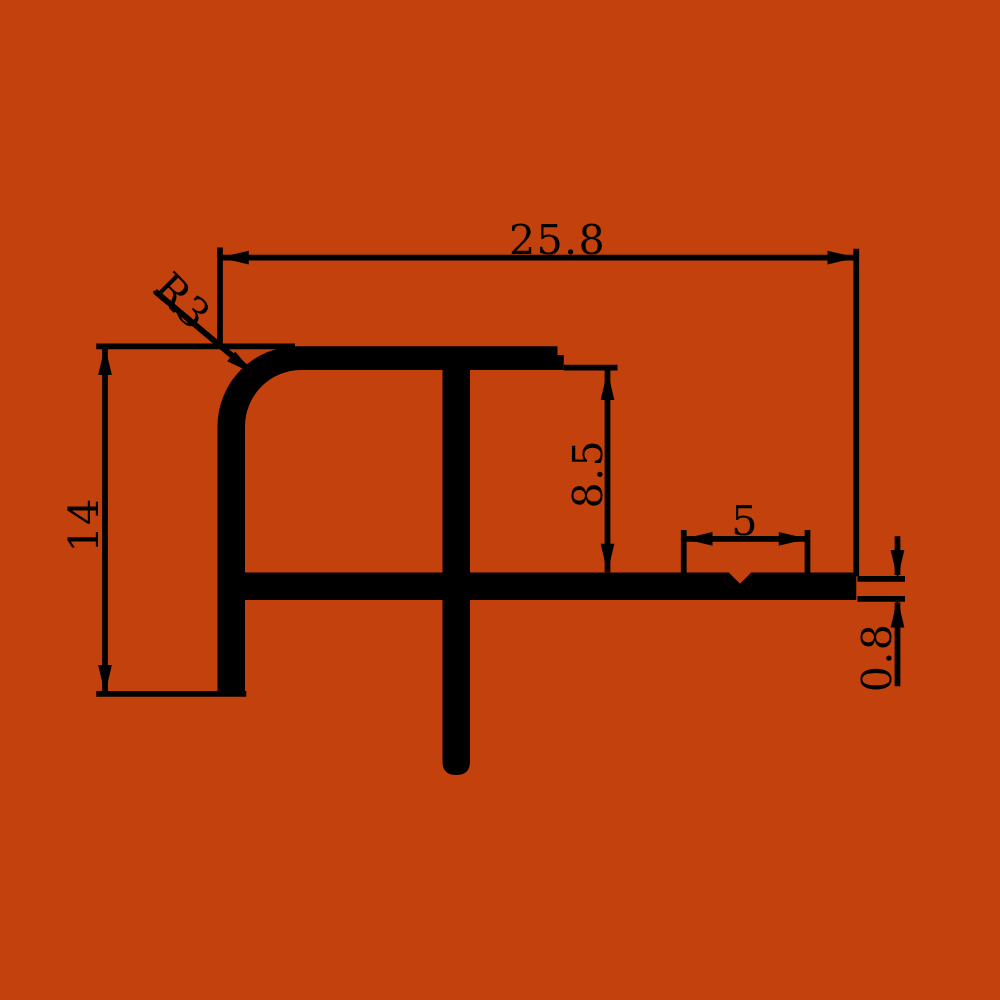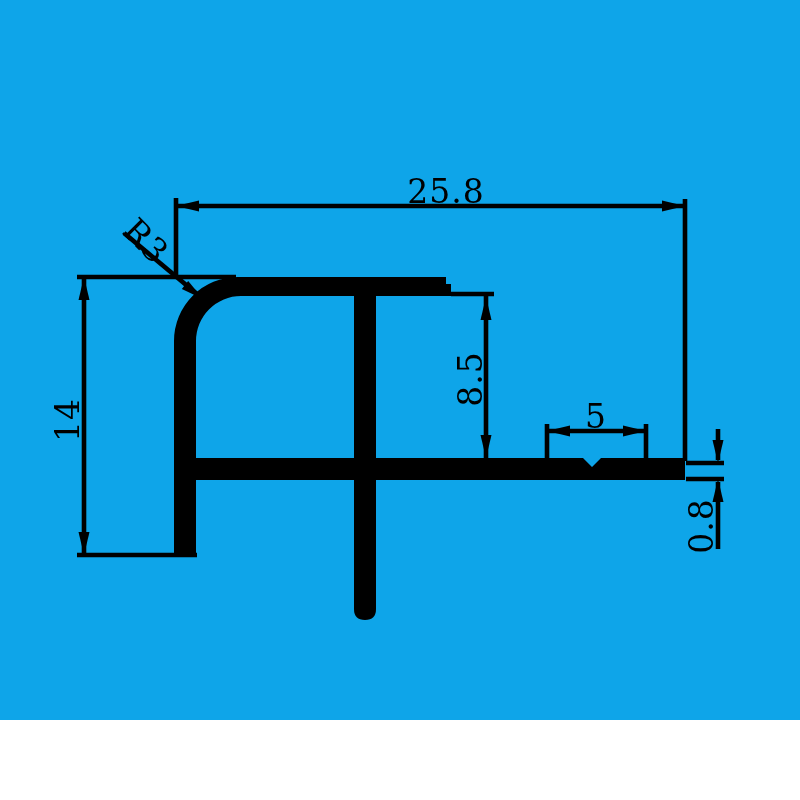--- a/index.html
+++ b/index.html
@@ -3,22 +3,22 @@
 <meta charset="utf-8">
 <style>
   html, body {
     margin: 0;
     padding: 0;
     background: #ffffff;
   }
   .canvas {
     position: relative;
     width: 800px;
-    height: 720px;
-    background: #0ea5e9;
+    height: 800px;
+    background: #c2410c;
     overflow: hidden;
     font-family: "DejaVu Serif", "Liberation Serif", serif;
   }
   svg { display: block; }
   .profile-fill {
     fill: #000000;
     stroke: none;
   }
   .dim-line {
     stroke: #000000;

